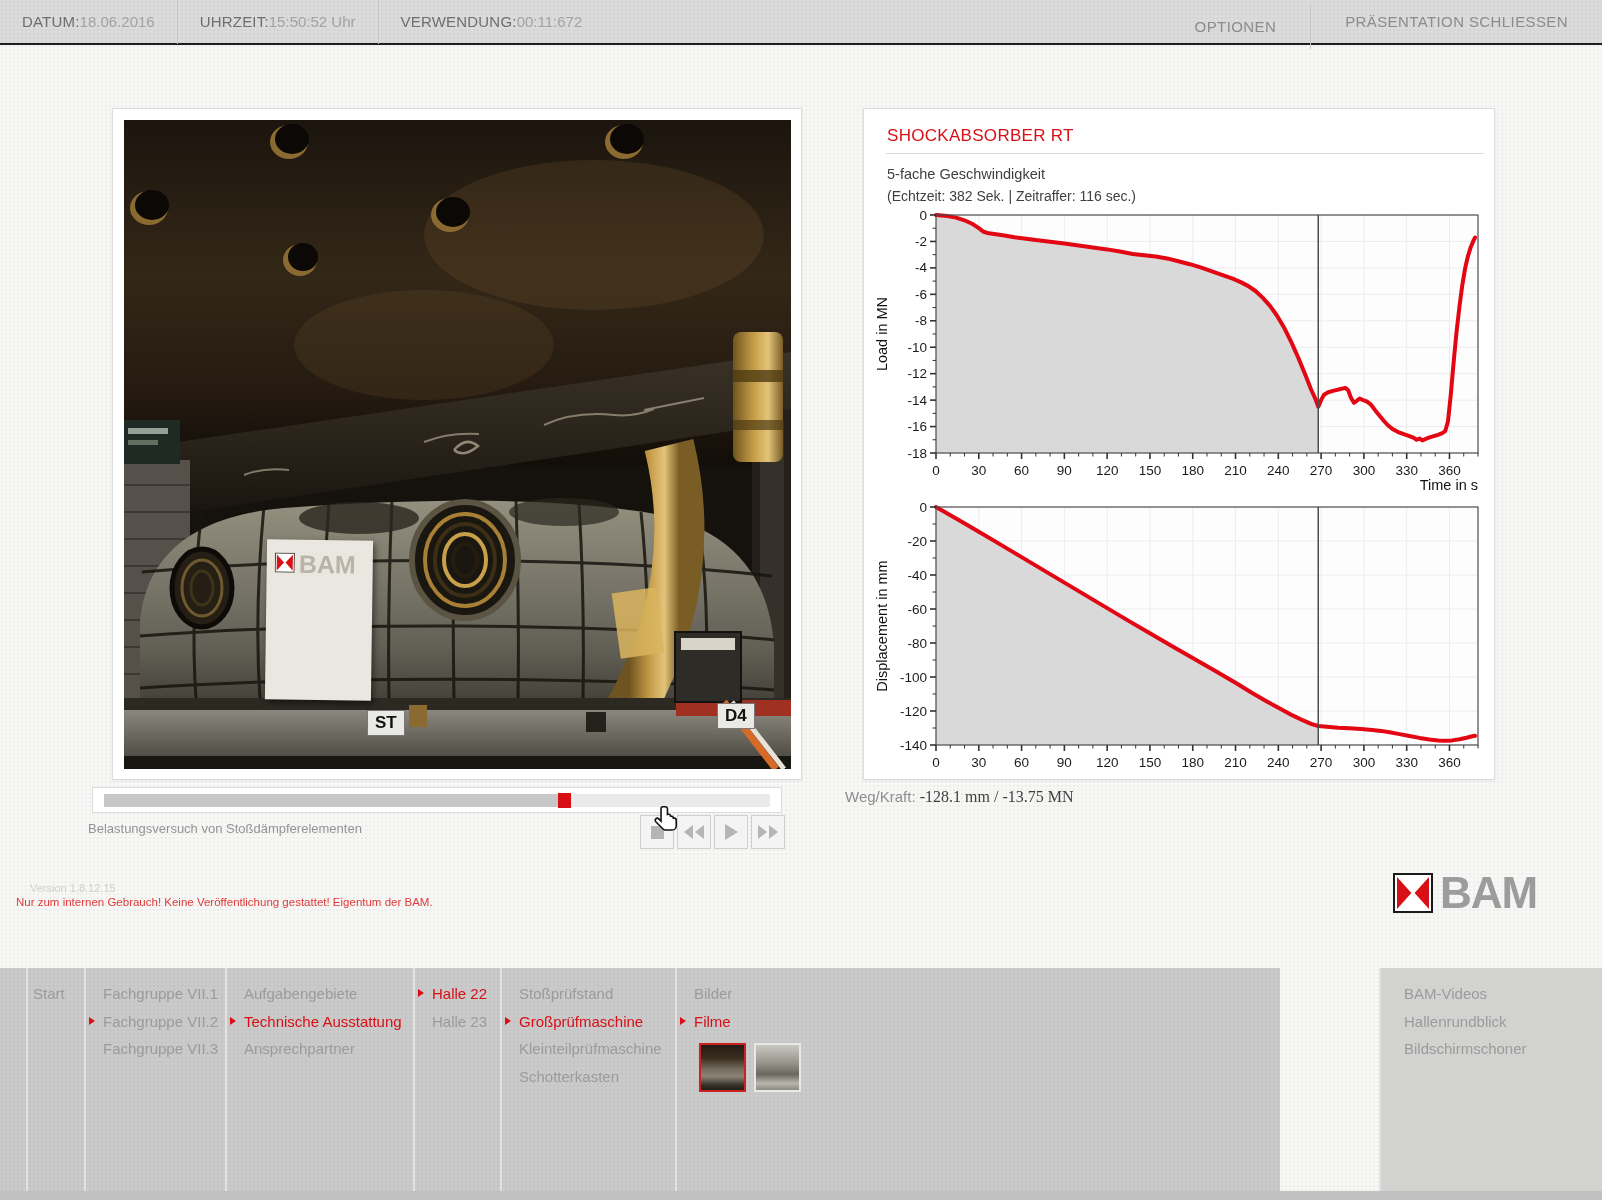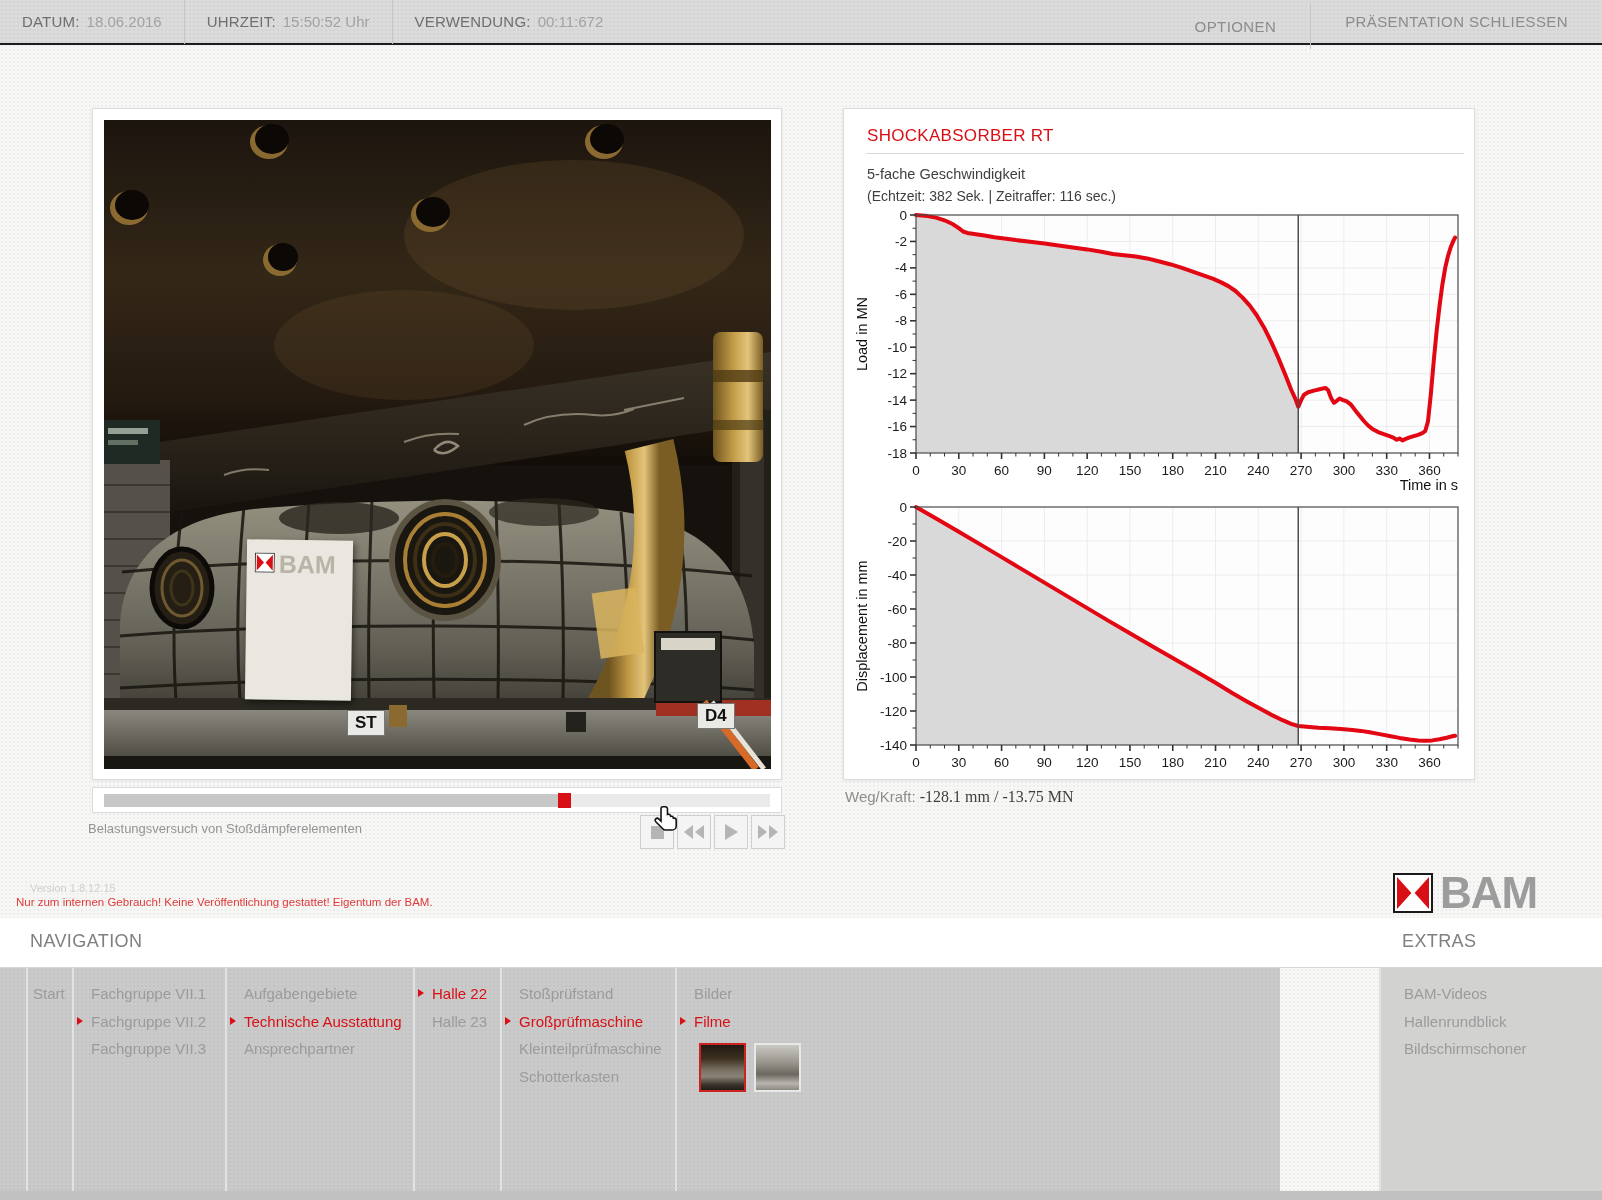--- a/index.html
+++ b/index.html
@@ -7,30 +7,30 @@
   body { font-family:"Liberation Sans","DejaVu Sans",sans-serif; background:#f6f6f5; }
   .screen { position:relative; width:1602px; height:1200px;
     background:#f7f7f6;
     background-image:radial-gradient(#ededec 1px, transparent 1px);
     background-size:4px 4px; }
 
   
   .topbar { position:absolute; left:0; top:0; width:1602px; height:45px;
     background:#dbdbdb; background-image:radial-gradient(#d3d3d3 1px, transparent 1px); background-size:4px 4px;
     border-bottom:2px solid #1d1d1d; display:flex; align-items:center; font-size:15px; }
-  .tb-item { padding:0 22px; height:45px; display:flex; align-items:center; gap:7px; border-right:1px solid #c6c6c6; }
+  .tb-item { padding:0 22px; height:45px; display:flex; align-items:center; border-right:1px solid #c6c6c6; }
   .tb-item:nth-child(3){ border-right:none; }
   .tb-label { color:#6f6f6f; letter-spacing:.2px; }
   .tb-value { color:#a2a2a2; }
   .tb-spacer { flex:1; }
   .tb-btn { height:45px; display:flex; align-items:center; padding:0 34px; color:#8c8c8c; letter-spacing:.4px; cursor:pointer; }
   .tb-btn.first { border-right:1px solid #c6c6c6;margin-top:9px; }
 
   
-  .card { position:absolute; background:#ffffff; border:1px solid #dcdcdc; box-shadow:0 1px 3px rgba(0,0,0,.07); }
+  .card { position:absolute; background:#ffffff; border:1px solid #dcdcdc; box-shadow:0 1px 3px rgba(0,0,0,.07);margin-left:20px; }
   .video-card { left:92px; top:108px; width:690px; height:672px; padding:11px; }
   .chart-card { left:843px; top:108px; width:632px; height:672px; }
 
   
   .video-frame { position:relative; width:667px; height:649px; background:#15110d; overflow:hidden; }
   .vid-label { position:absolute; background:#e9e9e6; color:#111; font-weight:bold; font-size:17px;
     padding:2px 7px; border:1px solid #777; line-height:1.2; }
   .lbl-st { left:243px; top:590px; }
   .lbl-d4 { left:593px; top:583px; }
   .sign { position:absolute; left:142px; top:420px; width:106px; height:160px; background:#e9e7df;
@@ -70,21 +70,21 @@
   
   .nav-header-band { position:absolute; left:0; top:918px; width:1602px; height:50px; background:#ffffff;
     border-bottom:1px solid #d7d7d7; }
   .nav-header { position:absolute; top:13px; font-size:18px; color:#7f7f7f; letter-spacing:.4px; }
   .nav-header.left { left:30px; }
   .nav-header.right { left:1402px; }
   .nav-band { position:absolute; left:0; top:968px; width:1280px; height:232px;
     background:#cacaca; background-image:radial-gradient(#c3c3c3 1px, transparent 1px); background-size:4px 4px; }
   .nav-col { position:absolute; top:0; height:232px; border-left:2px solid #e2e2e2; padding-top:12px; }
   .nav-col-0 { left:26px;  width:52px; }
-  .nav-col-1 { left:72px;  width:147px; }
+  .nav-col-1 { left:84px;  width:147px; }
   .nav-col-2 { left:225px; width:188px; }
   .nav-col-3 { left:413px; width:87px; }
   .nav-col-4 { left:500px; width:175px; }
   .nav-col-5 { left:675px; width:704px; }
   .extras-col { position:absolute; left:1379px; top:0; width:223px; height:232px;
     border-left:2px solid #e2e2e2; background:#d2d2d1; padding-top:12px; }
   .nav-item { position:relative; height:27.5px; line-height:27.5px; font-size:15px; color:#9b9b9b;
     padding-left:17px; white-space:nowrap; cursor:pointer; }
   .nav-item.active { color:#d81016; }
   .nav-col-0 .nav-item { padding-left:5px; }
@@ -540,24 +540,20 @@
   <div class="disclaimer">Nur zum internen Gebrauch! Keine Veröffentlichung gestattet! Eigentum der BAM.</div>
   <div class="bam-logo">
     <svg width="40" height="40" viewBox="0 0 40 40">
       <rect x="1" y="1" width="38" height="38" fill="#ffffff" stroke="#1a1a1a" stroke-width="2"></rect>
       <polygon points="4,4 18.4,20 4,36" fill="#d81016"></polygon>
       <polygon points="36,4 21.6,20 36,36" fill="#d81016"></polygon>
     </svg>
     <span class="bam-word">BAM</span>
   </div>
 
-  <div class="nav-header-band">
-    <div class="nav-header left">NAVIGATION</div>
-    <div class="nav-header right">EXTRAS</div>
-  </div>
   <div class="nav-band">
     <div id="nav-columns">
         <div class="nav-col nav-col-0">
           <div class="nav-item"><span>Start</span></div>
         </div>
         <div class="nav-col nav-col-1">
           <div class="nav-item"><span>Fachgruppe VII.1</span></div>
           <div class="nav-item"><span class="nav-arrow"></span><span>Fachgruppe VII.2</span></div>
           <div class="nav-item"><span>Fachgruppe VII.3</span></div>
         </div>

